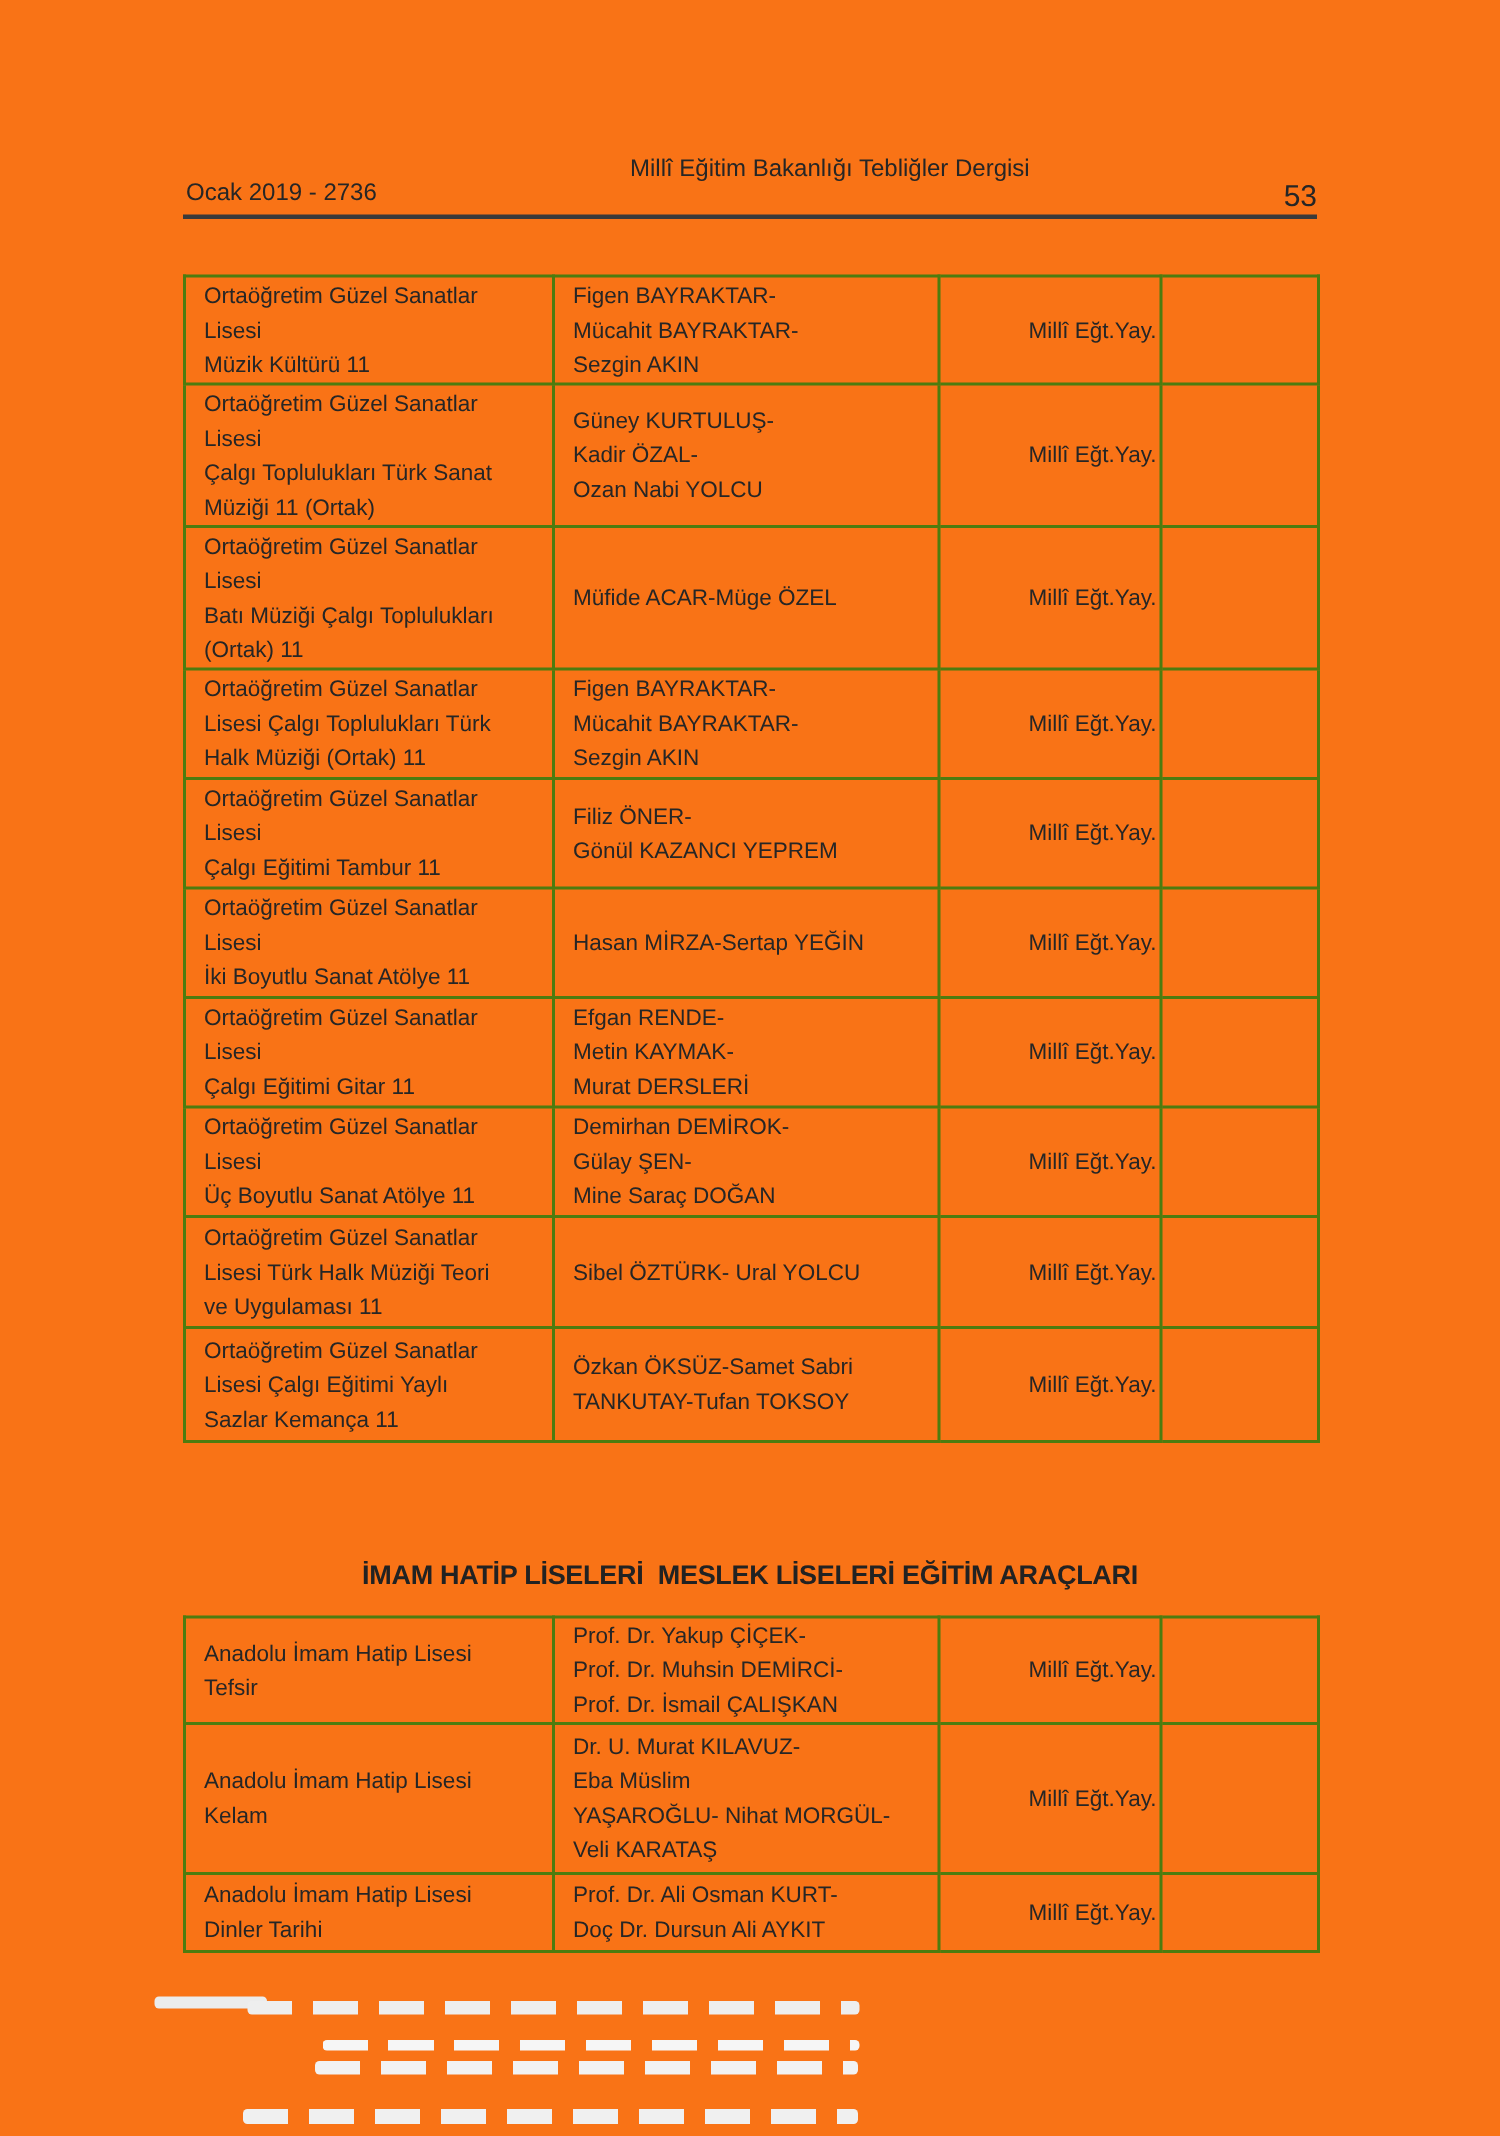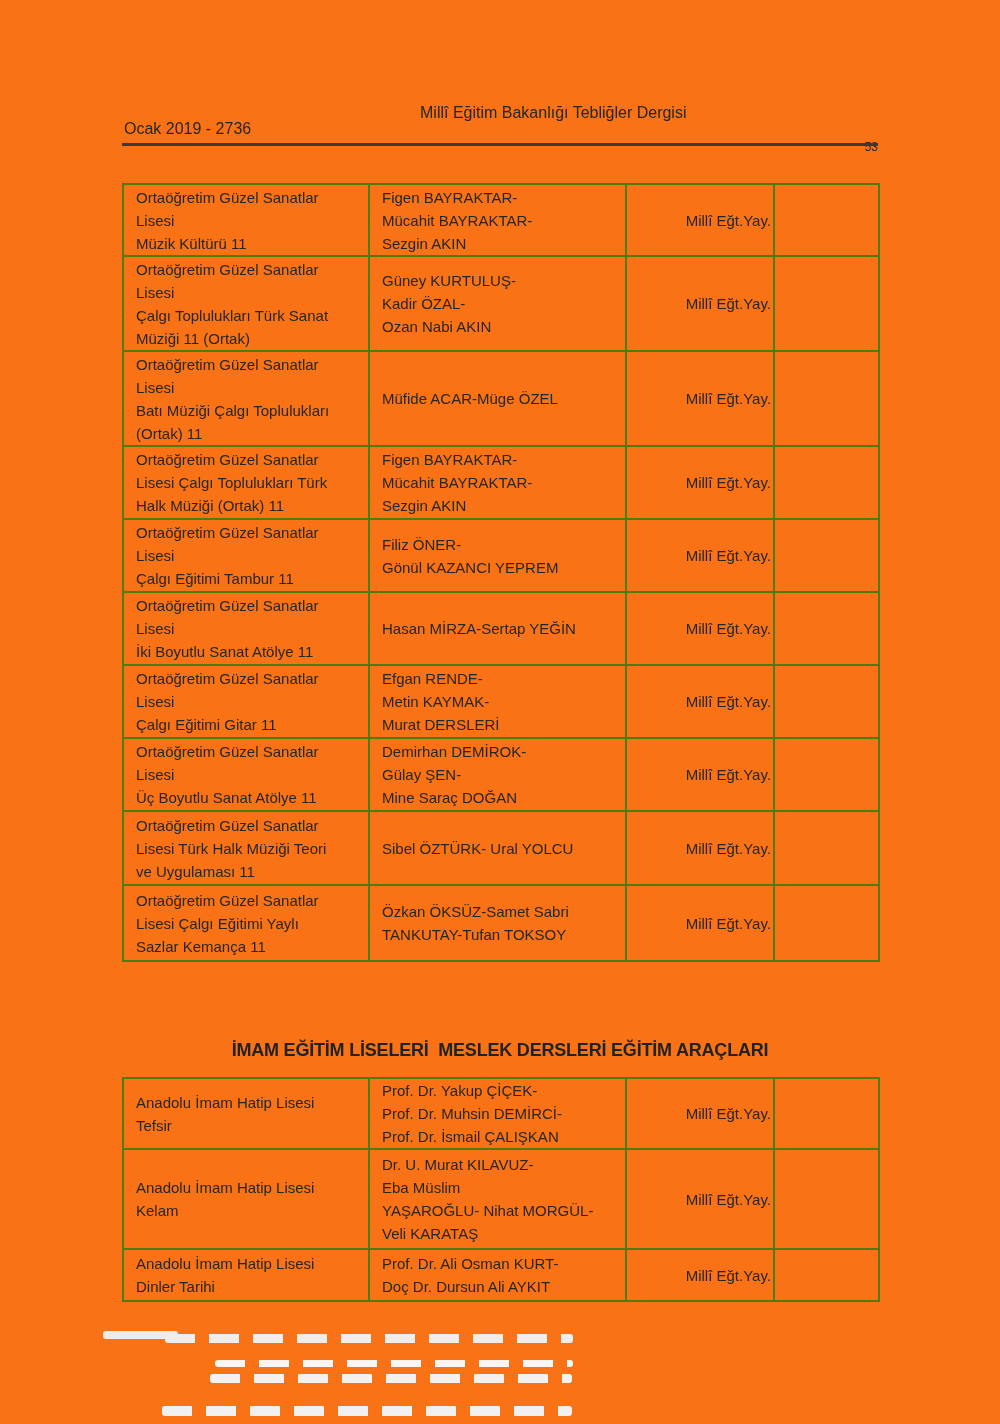--- a/index.html
+++ b/index.html
@@ -9,21 +9,21 @@
     position: relative;
     font-family: "Liberation Sans", "DejaVu Sans", sans-serif;
     color: #262626;
     overflow: hidden;
   }
   .page { position: absolute; inset: 0; background: #f97316; }
 
   
   .hdr-left   { position: absolute; left: 124px;  top: 120px; font-size: 16px; white-space: pre; }
   .hdr-center { position: absolute; left: 420px;  top: 104px; font-size: 16px; white-space: pre; }
-  .hdr-right  { position: absolute; right: 122px; top: 120px; font-size: 12px; text-align: right; margin-top: 20px; }
+  .hdr-right  { position: absolute; right: 122px; top: 120px; font-size: 20px; text-align: right; }
   .hdr-rule   { position: absolute; left: 122px; top: 143px; width: 756px; height: 3px; background: #3a3a3a; }
 
   
   table.booktable {
     position: absolute; left: 122px; width: 756px;
     border-collapse: collapse; table-layout: fixed;
     font-size: 15px;
   }
   table.t1 { top: 183px; }
   table.t2 { top: 1077px; }
@@ -104,21 +104,21 @@
       <tr>
         <td>
             <div class="cell-text">Ortaöğretim Güzel Sanatlar
 Lisesi
 Çalgı Toplulukları Türk Sanat
 Müziği 11 (Ortak)</div>
           </td>
         <td>
             <div class="cell-text">Güney KURTULUŞ-
 Kadir ÖZAL-
-Ozan Nabi AKIN</div>
+Ozan Nabi YOLCU</div>
           </td>
         <td class="pub">
             <div class="cell-text">Millî Eğt.Yay.</div>
           </td>
         <td class="blank"></td>
       </tr>
       <tr>
         <td>
             <div class="cell-text">Ortaöğretim Güzel Sanatlar
 Lisesi
@@ -235,21 +235,21 @@
 TANKUTAY-Tufan TOKSOY</div>
           </td>
         <td class="pub">
             <div class="cell-text">Millî Eğt.Yay.</div>
           </td>
         <td class="blank"></td>
       </tr>
     </tbody>
   </table>
 
-  <div class="section-heading">İMAM EĞİTİM LİSELERİ  MESLEK DERSLERİ EĞİTİM ARAÇLARI</div>
+  <div class="section-heading">İMAM HATİP LİSELERİ  MESLEK LİSELERİ EĞİTİM ARAÇLARI</div>
 
   <table class="booktable t2">
     <colgroup>
       <col style="width:246px">
         <col style="width:257px">
         <col style="width:148px">
         <col style="width:105px">
     </colgroup>
     <tbody>
       <tr>

